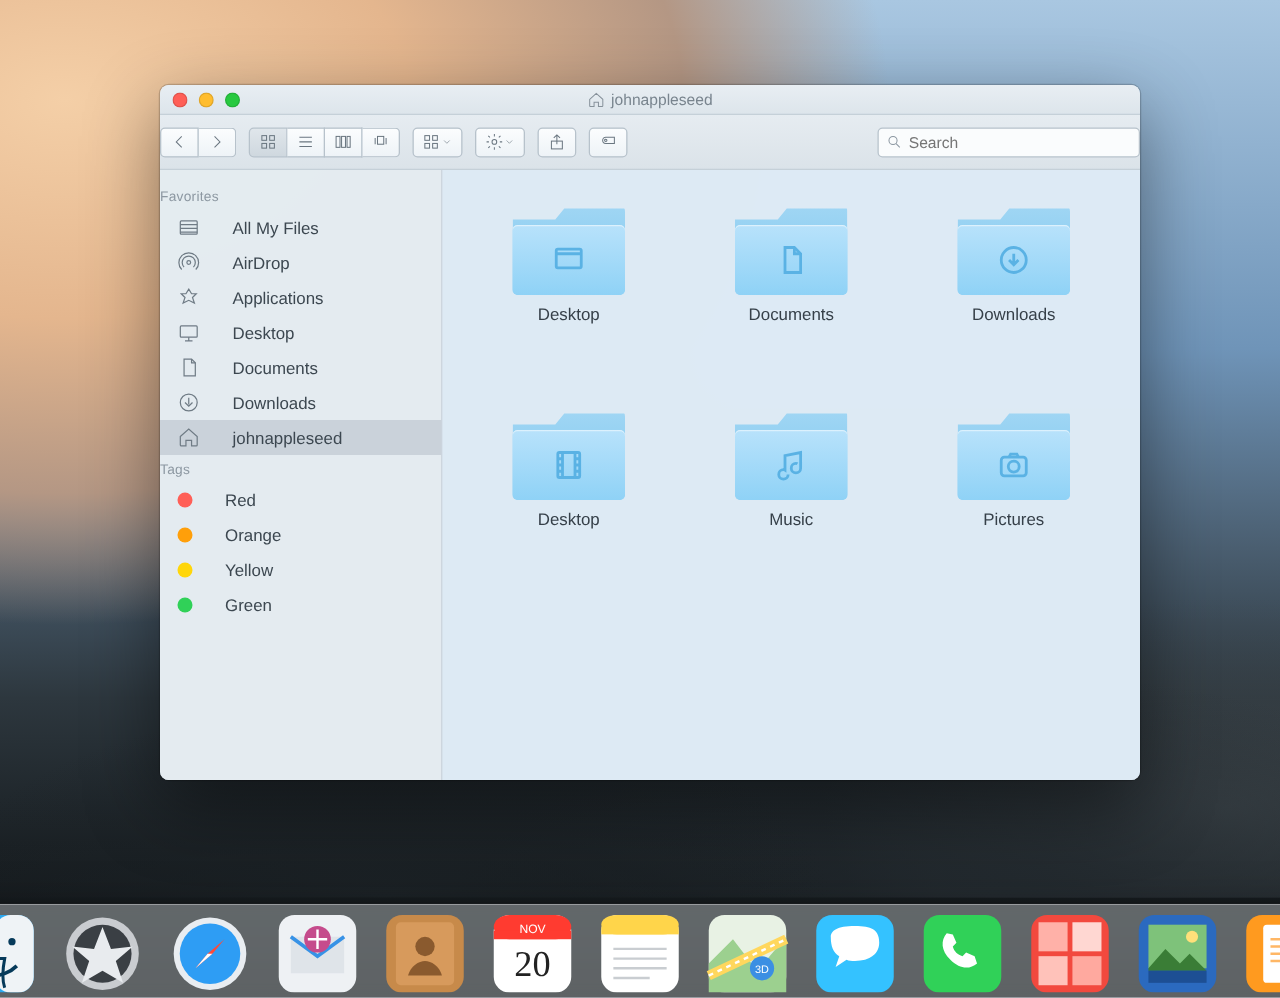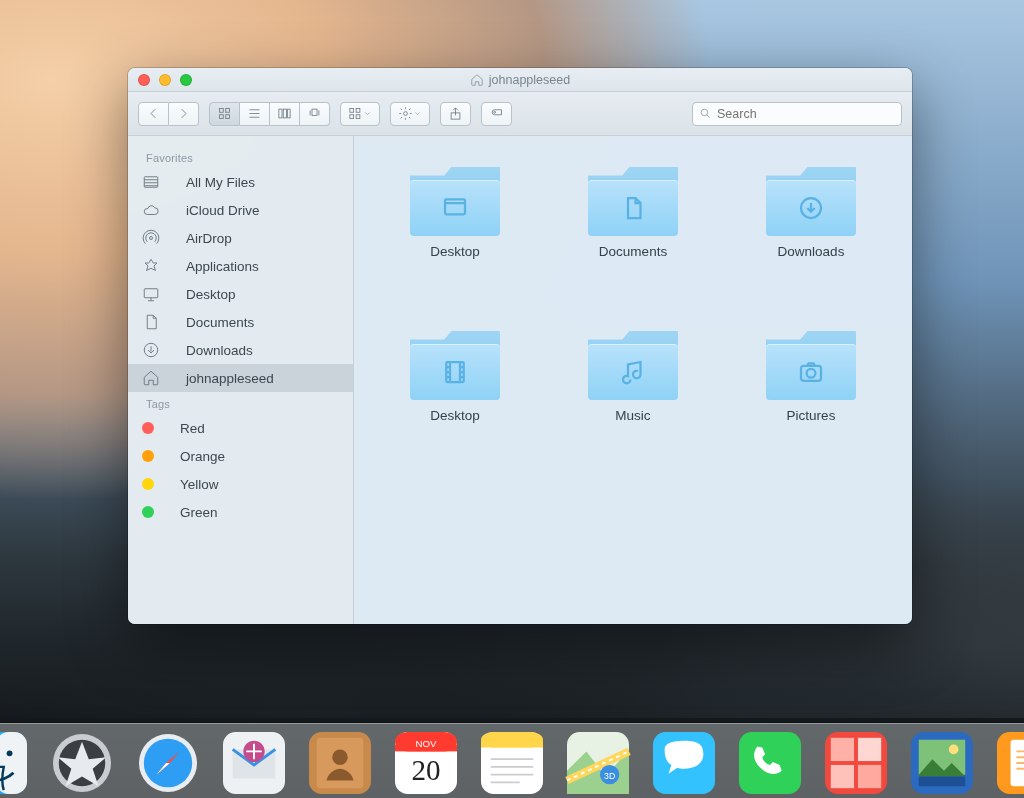--- a/index.html
+++ b/index.html
@@ -41,21 +41,21 @@
   .traffic { position:absolute; left:10px; top:6px; display:flex; gap:9px; }
   .dot { width:12px; height:12px; border-radius:50%; border:1px solid rgba(0,0,0,.12);}
   .dot.close{background:#ff5f57;} .dot.min{background:#ffbd2e;} .dot.max{background:#28c940;}
   .title { font-size:12.5px; color:#6e7a84; display:flex; align-items:center; gap:5px; filter: blur(0.5px); opacity:.9;}
   .title svg{width:14px;height:14px;}
 
   .toolbar {
     height: 44px;
     background: linear-gradient(#e6ecf1,#dbe3e9);
     border-bottom: 1px solid #c5d0d8;
-    display:flex; align-items:center; padding: 0 10px; gap:10px;
+    display:flex; align-items:center; padding: 0 0; gap:10px;
   }
   .tb-group { display:flex; }
   .tb-btn {
     height:24px; min-width:30px; padding:0 7px;
     background: linear-gradient(#fbfdfe,#eef3f7);
     border:1px solid #b7c2cb;
     display:flex; align-items:center; justify-content:center;
     color:#56626c;
   }
   .tb-btn:first-child{border-radius:4px 0 0 4px;}
@@ -71,21 +71,21 @@
   }
   .tb-search input{border:0;background:transparent;outline:0;flex:1;font-size:12.5px;color:#4a545c;}
   .tb-search svg{width:13px;height:13px;stroke:#8b97a1;fill:none;stroke-width:1.5;}
 
   .body { flex:1; display:flex; min-height:0;}
   .sidebar {
     width:226px; background:rgba(230,236,241,.9);
     border-right:1px solid #c5d0d8;
     padding:10px 0 8px; overflow-y:auto;
   }
-  .sec-head{font-size:11px; color:#8d98a2; padding:6px 18px 4px; letter-spacing:.2px;}
+  .sec-head{font-size:11px; color:#8d98a2; padding:6px 0 4px; letter-spacing:.2px;}
   .side-item{
     display:flex; align-items:center; gap:26px;
     height:28px; padding:0 12px 0 14px;
     font-size:13.5px; color:#3c4750;
     cursor:default;
   }
   .side-item svg{width:18px;height:18px;stroke:#6f7b85;fill:none;stroke-width:1.3;}
   .side-item.selected{background:rgba(180,190,200,.55);}
   .tag-dot{width:12px;height:12px;border-radius:50%;}
 
@@ -245,26 +245,20 @@
     <div class="body">
       <div class="sidebar">
         <div class="sec-head">Favorites</div>
 
         <div class="side-item">
           <svg viewBox="0 0 24 24">
               <rect x="3" y="5" width="18" height="14" rx="1"></rect>
               <path d="M3 9h18M3 13h18M3 17h18"></path>
             </svg>
           <span>All My Files</span>
-        </div>
-        <div class="side-item">
-          <svg viewBox="0 0 24 24">
-              <path d="M7 18a4 4 0 1 1 .7-7.95A5 5 0 0 1 17 9a4 4 0 0 1 0 9H7z"></path>
-            </svg>
-          <span>iCloud Drive</span>
         </div>
         <div class="side-item">
           <svg viewBox="0 0 24 24">
               <circle cx="12" cy="12" r="2"></circle>
               <path d="M7 17a7 7 0 1 1 10 0M4.5 19.5a10.5 10.5 0 1 1 15 0"></path>
             </svg>
           <span>AirDrop</span>
         </div>
         <div class="side-item">
           <svg viewBox="0 0 24 24">

